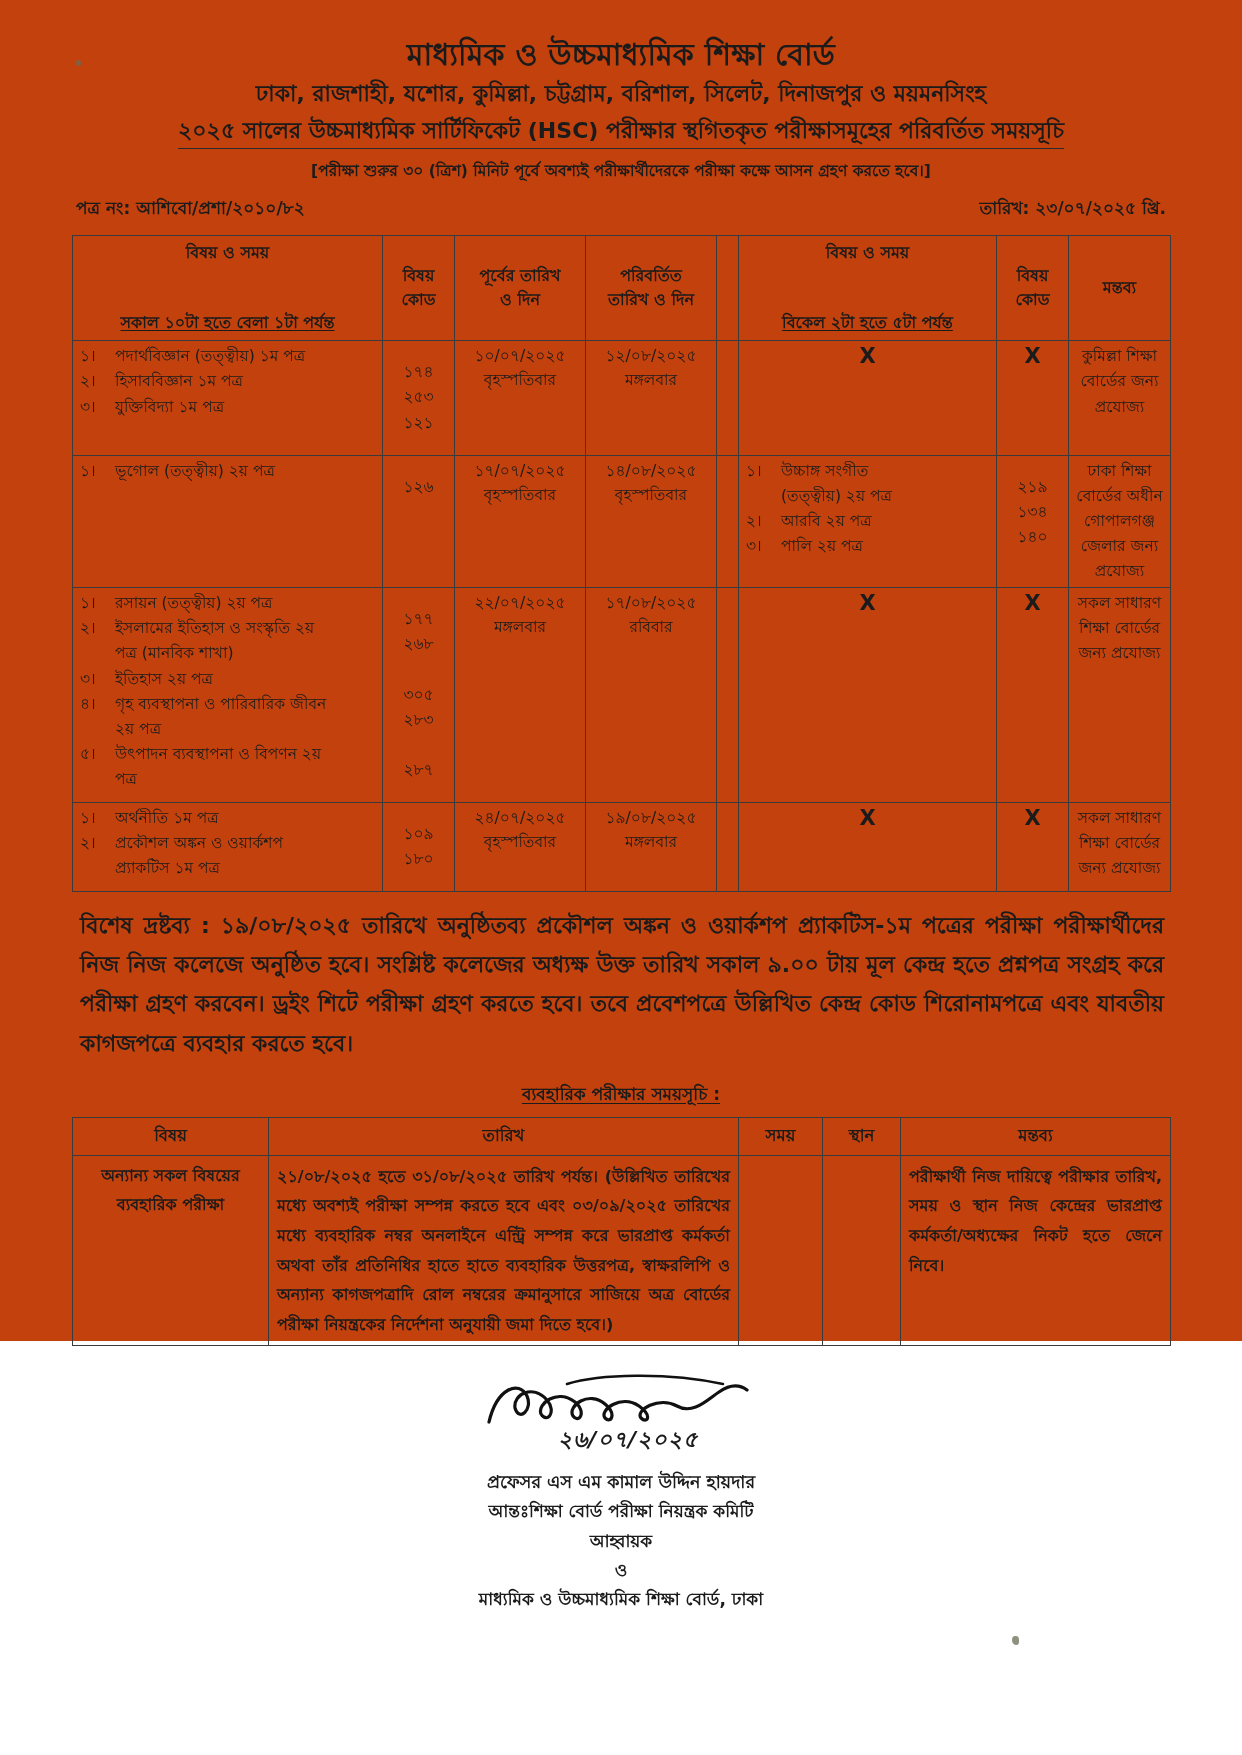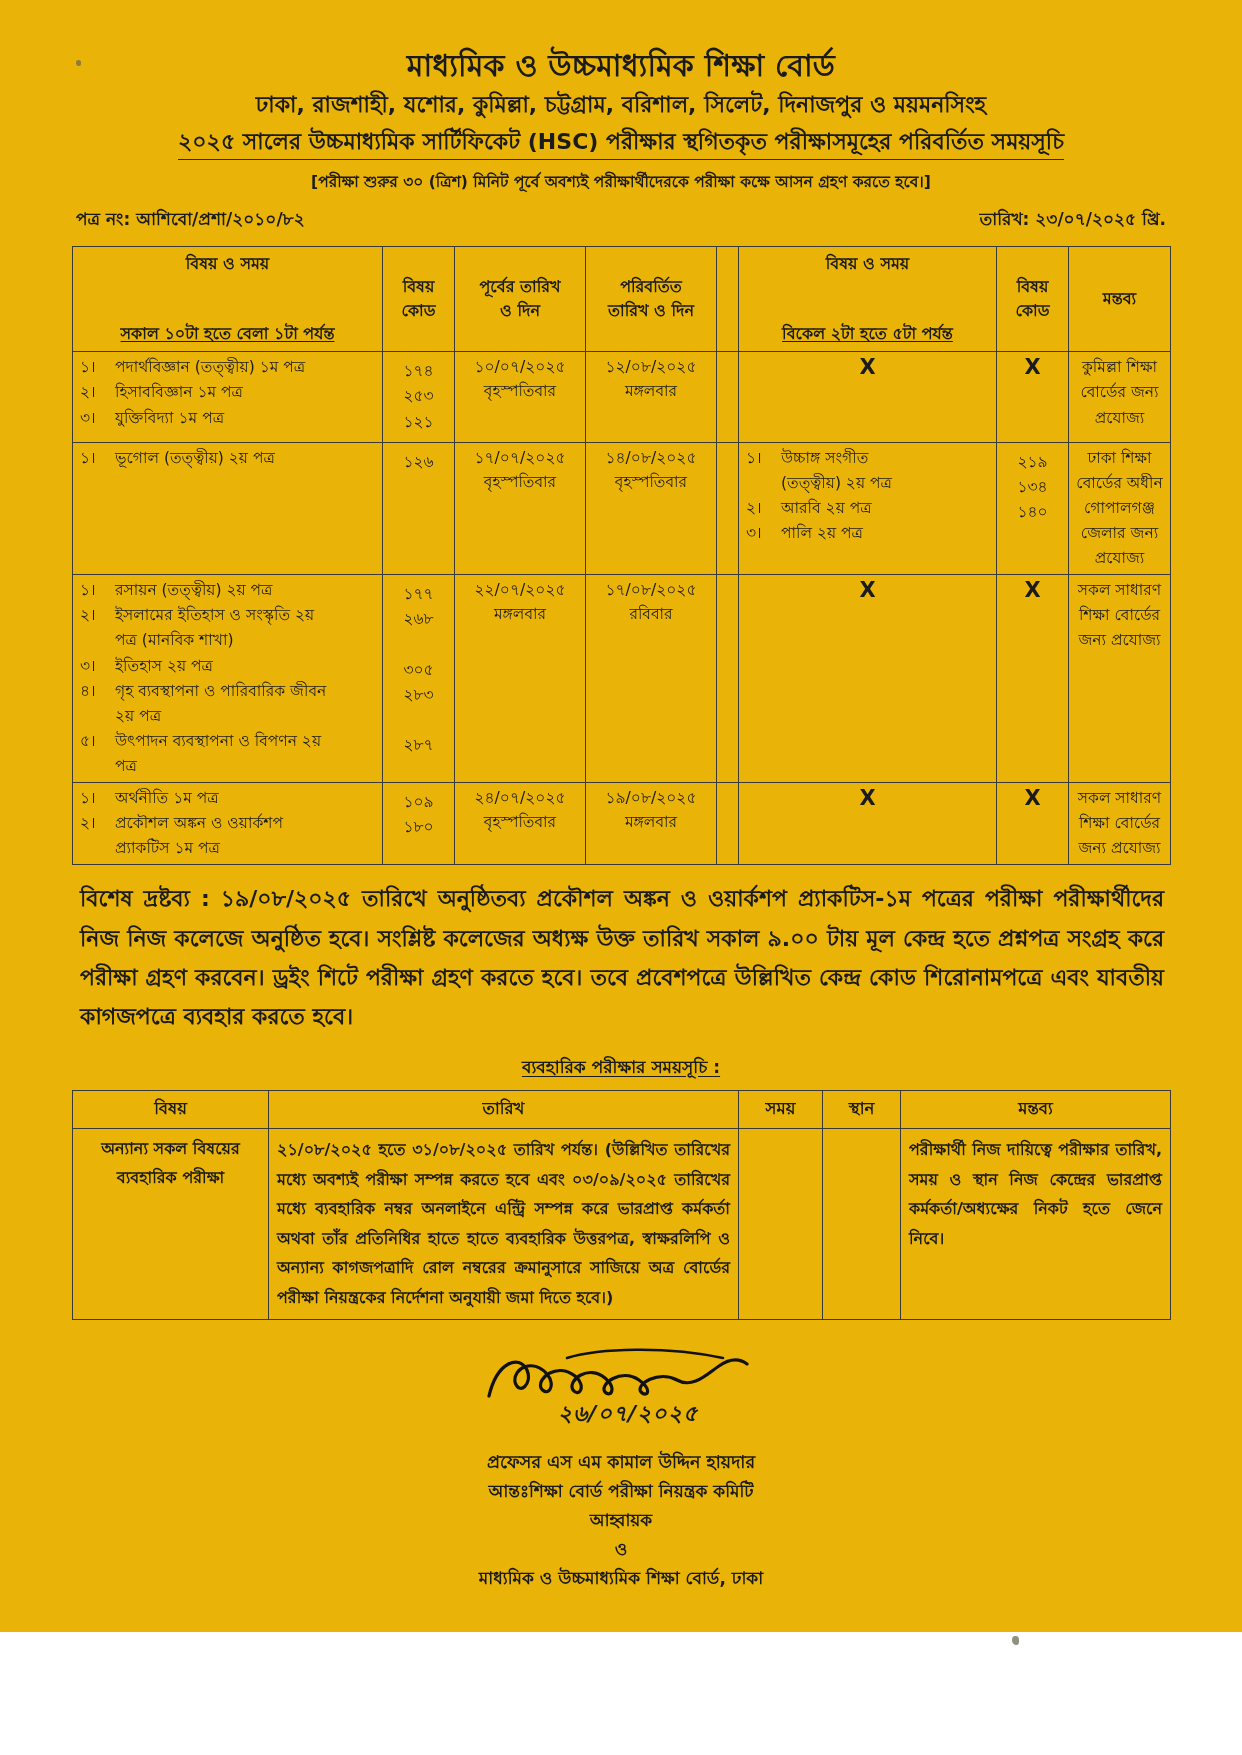--- a/index.html
+++ b/index.html
@@ -10,25 +10,25 @@
   body {
     width: 1242px;
     height: 1755px;
     font-family: "DejaVu Sans", "Liberation Sans", sans-serif;
     color: #1b1b1b;
     position: relative;
     overflow: hidden;
   }
   .page {
     width: 1242px;
-    height: 1632px;
+    height: 1341px;
     box-sizing: border-box;
-    padding: 37px 72px 0 72px;
+    padding: 26px 72px 0 72px;
     position: relative;
-    background: #eab308;
+    background: #c2410c;
   }
 
   
   .hdr { text-align: center; }
   .board-name {
     font-size: 30px;
     font-weight: 700;
     letter-spacing: .2px;
     margin: 10px 0 6px 0;
     line-height: 1.25;
@@ -105,21 +105,21 @@
   }
   .subj-no {
     width: 30px;
     flex: 0 0 30px;
     text-align: left;
     padding-left: 3px;
   }
   .subj-name { flex: 1 1 auto; padding-left: 5px; }
   .subj-name .cont { display: block; }
 
-  .code-list { list-style: none; margin: 4px; padding: 0; text-align: center; }
+  .code-list { list-style: none; margin: 16px; padding: 0; text-align: center; }
   .code-list li { line-height: 1.62; font-size: 15.5px; }
   .code-list li.blank { visibility: hidden; }
 
   .datecell {
     text-align: center;
     vertical-align: middle;
     line-height: 1.55;
     font-size: 15.5px;
   }
   .datecell .d { display: block; }
@@ -213,21 +213,21 @@
   }
   .sig-mark svg { position: absolute; left: 50%; transform: translateX(-50%); top: 0; }
   .sig-date {
     font-size: 22px;
     font-weight: 700;
     font-style: italic;
     letter-spacing: 1px;
     margin-top: -26px;
     margin-left: 14px;
   }
-  .sig-lines { margin-top: 14px; }
+  .sig-lines { margin-top: 8px; }
   .sig-lines div {
     font-size: 17px;
     font-weight: 700;
     line-height: 1.72;
   }
   .sig-name { font-size: 17.5px !important; }
   .ink-dot {
     position: absolute;
     width: 7px; height: 9px;
     background: #6b6b55;

